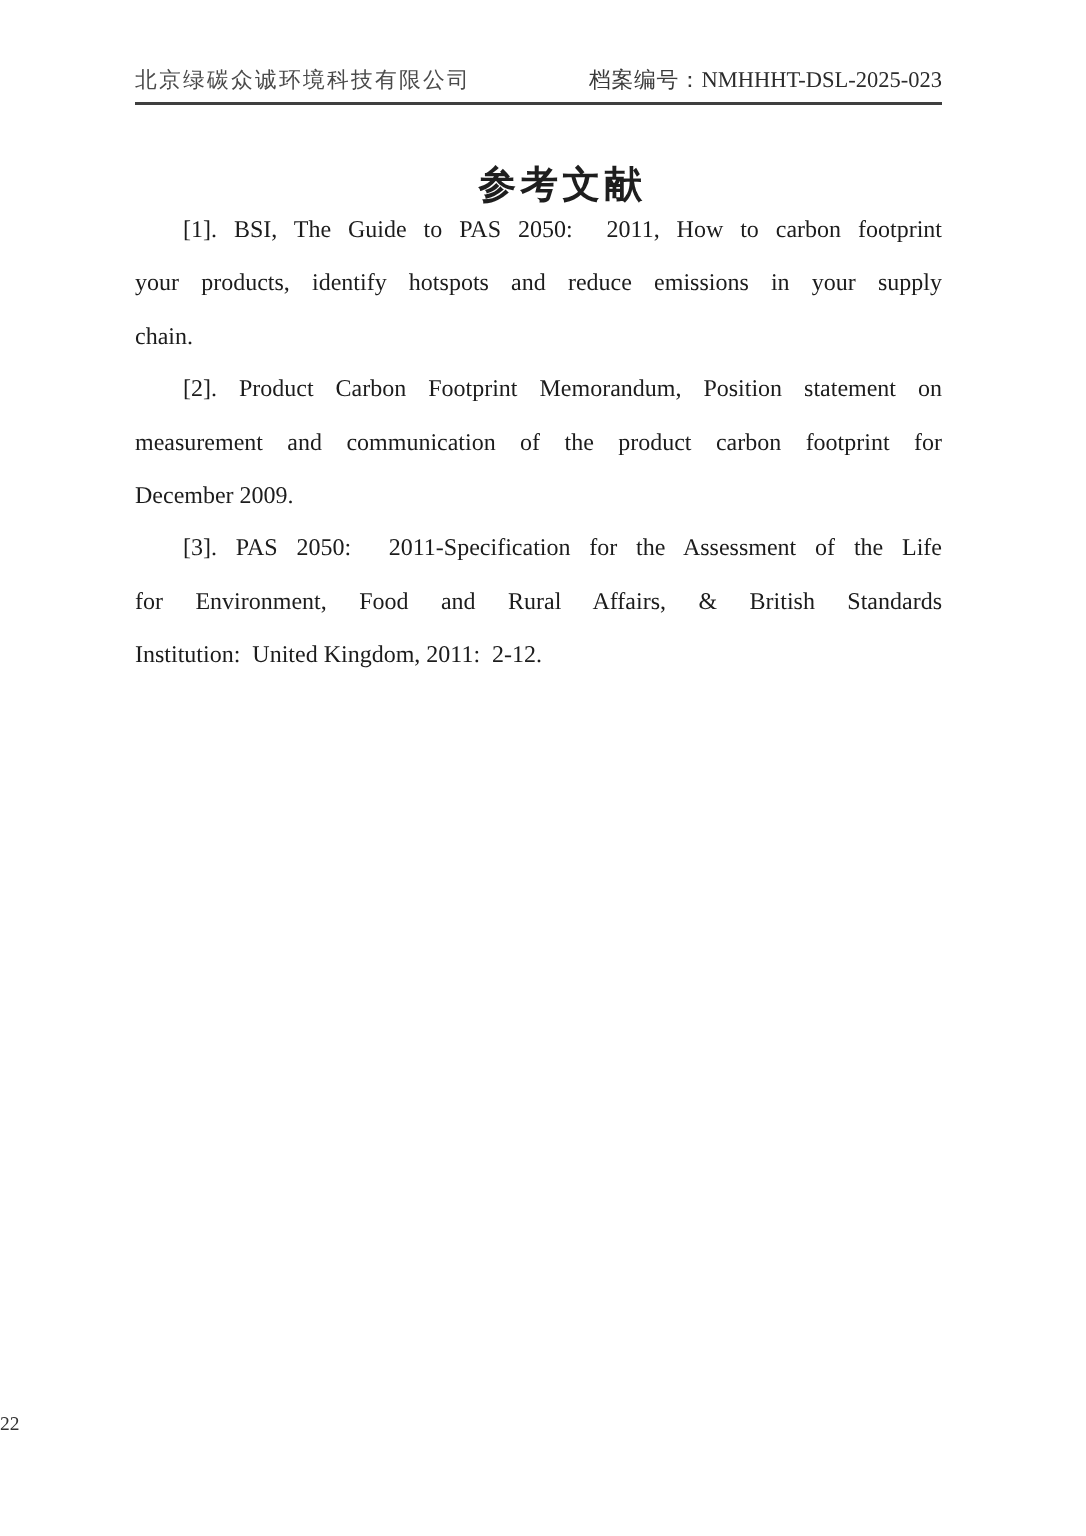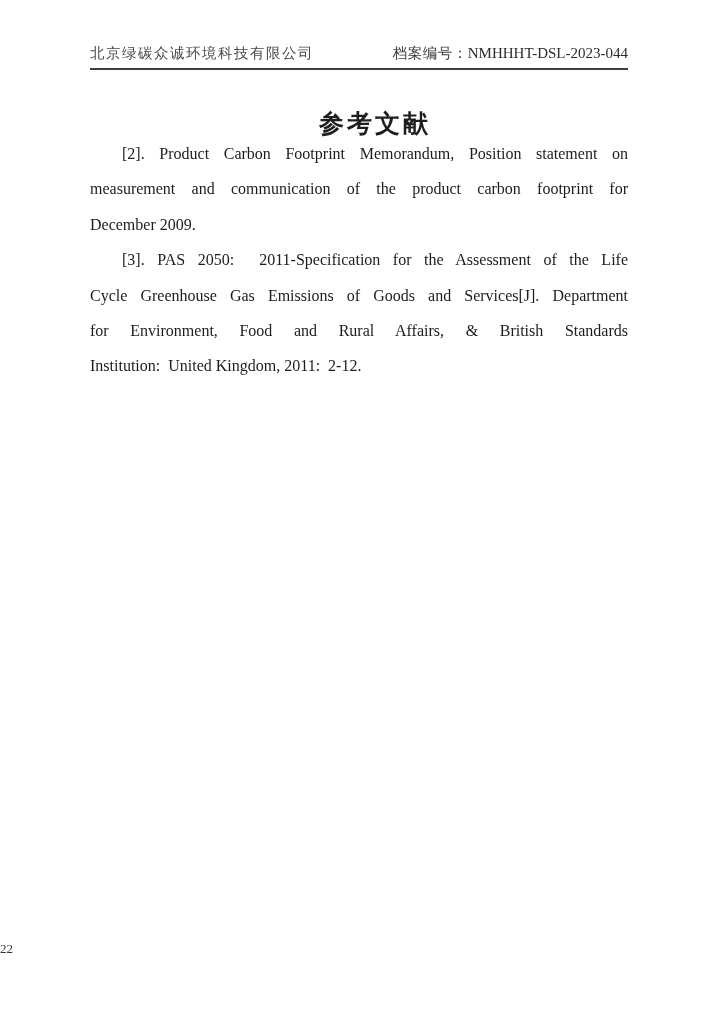--- a/index.html
+++ b/index.html
@@ -93,39 +93,43 @@
     color: #333333;
   }
 </style>
 </head>
 <body>
 
 <div class="page">
 
   <div class="header">
     <span class="company">北京绿碳众诚环境科技有限公司</span>
-    <span class="docno"><span class="label">档案编号：</span><span class="num">NMHHHT-DSL-2023-044</span></span>
+    <span class="docno"><span class="label">档案编号：</span><span class="num">NMHHHT-DSL-2025-023</span></span>
   </div>
 
   <div class="header-rule"></div>
 
   <h1 class="title">参考文献</h1>
 
   <div class="refs">
 
+    <div class="ref">
+      <div class="ln first">[1]. BSI, The Guide to PAS 2050:&nbsp; 2011, How to carbon footprint</div>
+      <div class="ln">your products, identify hotspots and reduce emissions in your supply</div>
+      <div class="ln last">chain.</div>
+    </div>
 
     <div class="ref">
       <div class="ln first">[2]. Product Carbon Footprint Memorandum, Position statement on</div>
       <div class="ln">measurement and communication of the product carbon footprint for</div>
       <div class="ln last">December 2009.</div>
     </div>
 
     <div class="ref">
       <div class="ln first">[3]. PAS 2050:&nbsp; 2011-Specification for the Assessment of the Life</div>
-      <div class="ln">Cycle Greenhouse Gas Emissions of Goods and Services[J]. Department</div>
       <div class="ln">for Environment, Food and Rural Affairs, &amp; British Standards</div>
       <div class="ln last">Institution:&nbsp; United Kingdom, 2011:&nbsp; 2-12.</div>
     </div>
 
   </div>
 
   <div class="pageno">22</div>
 
 </div>
 

